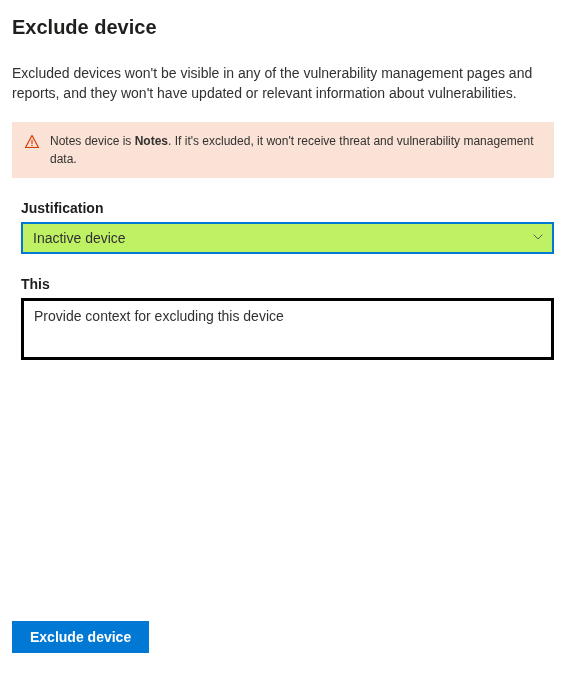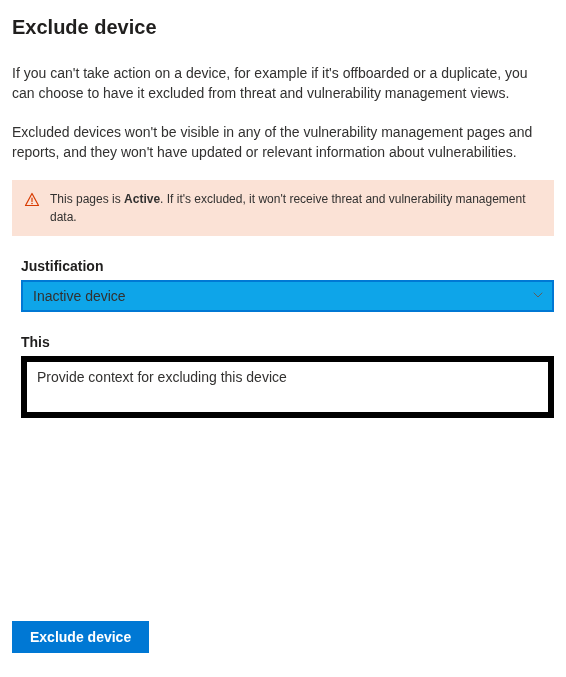--- a/index.html
+++ b/index.html
@@ -61,40 +61,40 @@
       color: #201f1e;
     }
     .select-wrapper {
       position: relative;
       width: 100%;
     }
     .select-box {
       width: 100%;
       height: 32px;
       border: 2px solid #0078d4;
-      background: #0ea5e9;
+      background: #bef264;
       padding: 0 30px 0 10px;
       font-size: 14px;
       font-family: inherit;
       color: #323130;
       display: flex;
       align-items: center;
       cursor: pointer;
     }
     .select-chevron {
       position: absolute;
       right: 10px;
       top: 50%;
       transform: translateY(-50%);
       pointer-events: none;
     }
     .textarea-box {
       width: 100%;
       height: 62px;
-      border: 6px solid #000000;
+      border: 3px solid #000000;
       background: #ffffff;
       padding: 7px 10px;
       font-size: 14px;
       font-family: inherit;
       color: #323130;
       resize: none;
     }
     .textarea-box::placeholder {
       color: #323130;
     }
@@ -114,34 +114,33 @@
       font-family: inherit;
       cursor: pointer;
     }
   </style>
 </head>
 <body>
 
 <h1 class="page-title">Exclude device</h1>
 
 <div class="description">
-  <p>If you can't take action on a device, for example if it's offboarded or a duplicate, you can choose to have it excluded from threat and vulnerability management views.</p>
   <p>Excluded devices won't be visible in any of the vulnerability management pages and reports, and they won't have updated or relevant information about vulnerabilities.</p>
 </div>
 
 <div class="alert-banner">
   <span class="icon">
     <svg width="16" height="16" viewBox="0 0 16 16">
       <path d="M8 1.5 L14.5 13.5 L1.5 13.5 Z" fill="none" stroke="#d83b01" stroke-width="1.2" stroke-linejoin="round"></path>
       <line x1="8" y1="6" x2="8" y2="9.5" stroke="#d83b01" stroke-width="1.2" stroke-linecap="round"></line>
       <circle cx="8" cy="11.5" r="0.8" fill="#d83b01"></circle>
     </svg>
   </span>
   <div class="alert-text">
-    <span>This pages is </span><strong>Active</strong><span>. If it's excluded, it won't receive threat and vulnerability management data.</span>
+    <span>Notes device is </span><strong>Notes</strong><span>. If it's excluded, it won't receive threat and vulnerability management data.</span>
   </div>
 </div>
 
 <div class="field-group">
   <label class="field-label">Justification</label>
   <div class="select-wrapper">
     <div class="select-box">Inactive device</div>
     <span class="select-chevron">
       <svg width="12" height="12" viewBox="0 0 12 12">
         <path d="M2 4 L6 8 L10 4" fill="none" stroke="#605e5c" stroke-width="1" stroke-linecap="round" stroke-linejoin="round"></path>

